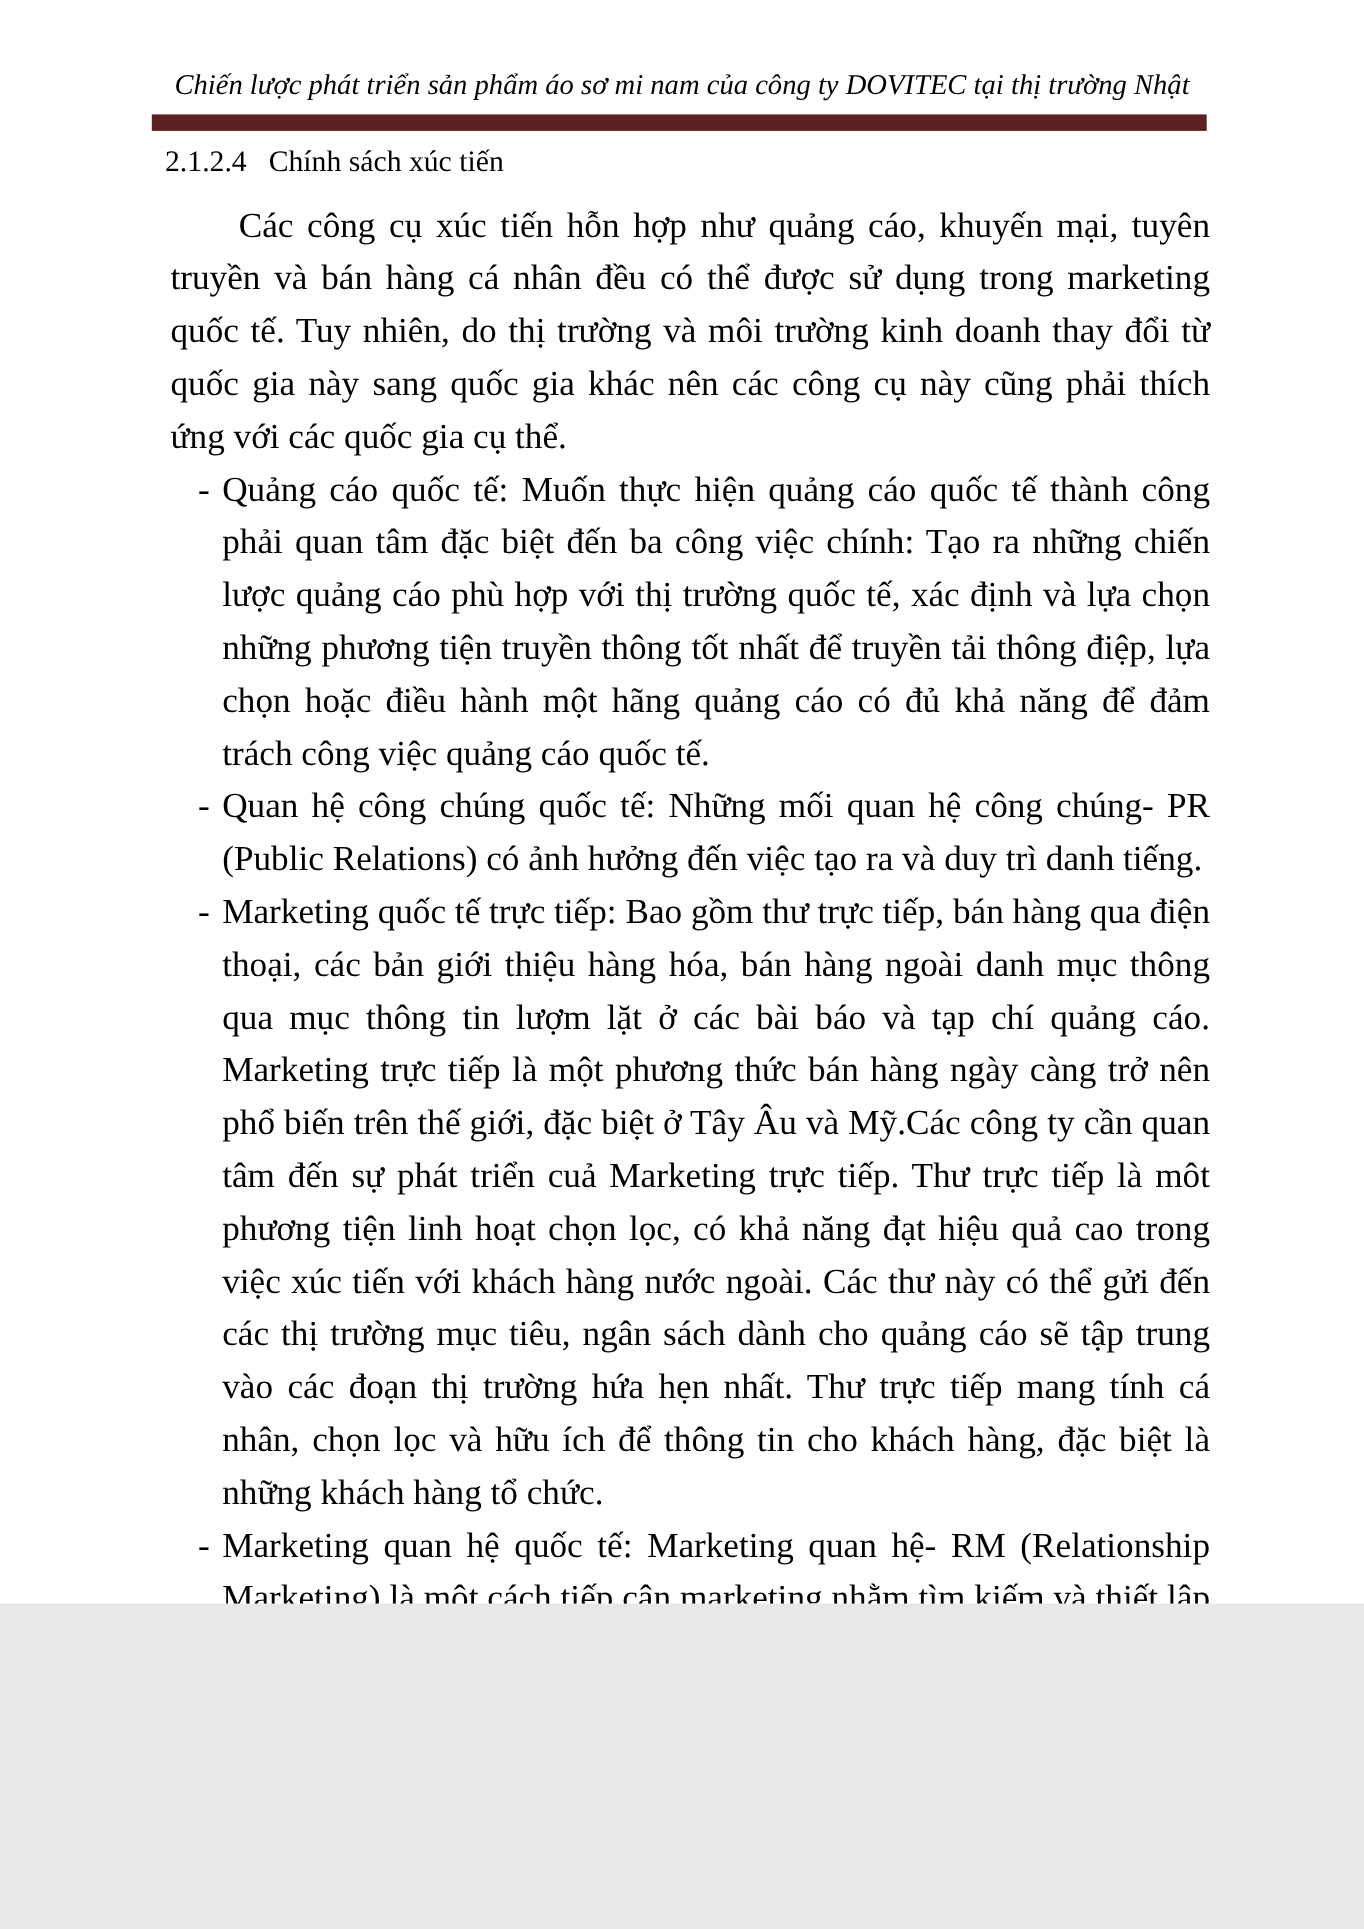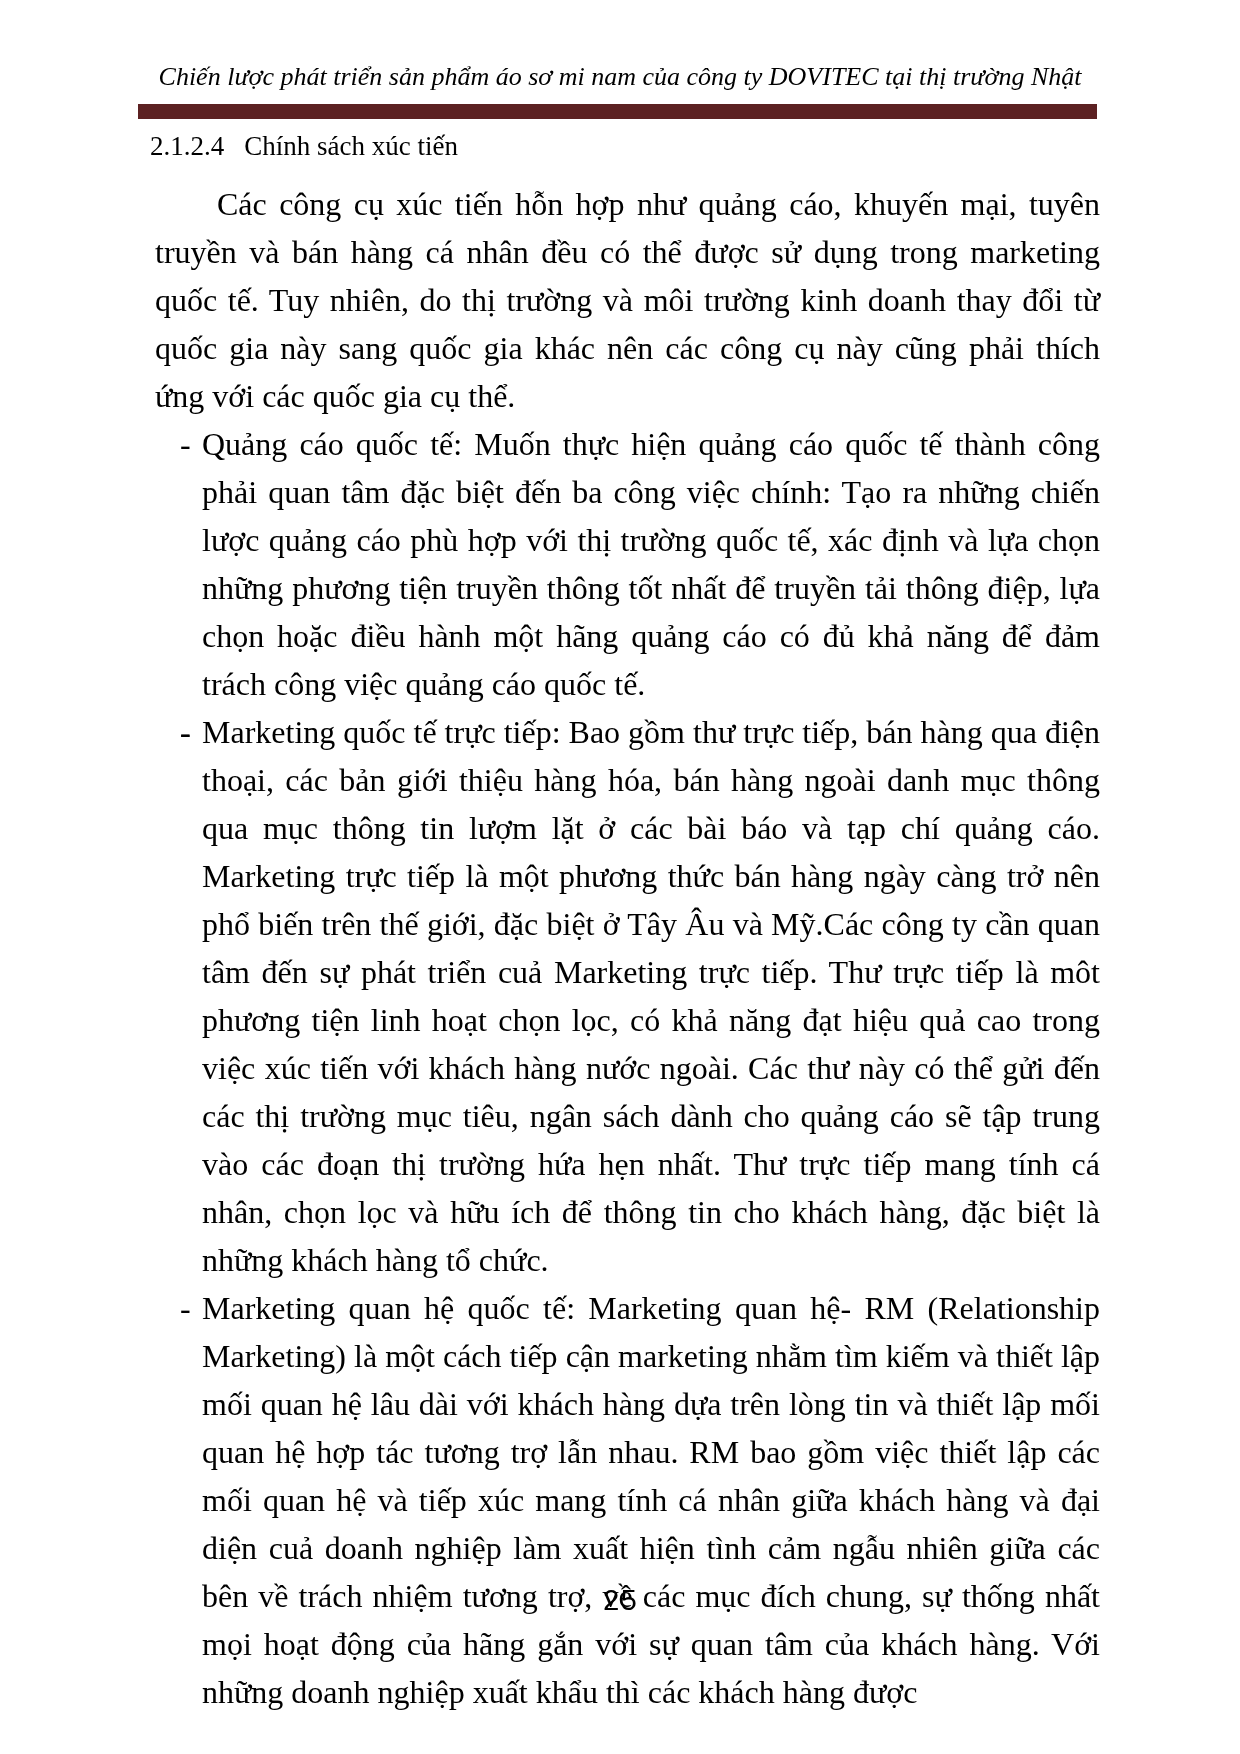--- a/index.html
+++ b/index.html
@@ -1,19 +1,19 @@
 <!DOCTYPE html>
 <html><head>
 <meta charset="utf-8">
 <style>
   html, body { margin: 0; padding: 0; background: #e8e8e8; }
   .page {
     position: relative;
     width: 1240px;
-    height: 1754px;
+    height: 1458px;
     margin: 0 auto;
     background: #ffffff;
     font-family: "Liberation Serif", serif;
     color: #000000;
     overflow: hidden;
   }
   .doc-header {
     position: absolute;
     top: 60px;
     left: 140px;
@@ -92,20 +92,21 @@
   <div class="body-text">
     <p class="intro">Các công cụ xúc tiến hỗn hợp như quảng cáo, khuyến mại, tuyên truyền và bán hàng cá nhân đều có thể được sử dụng trong marketing quốc tế. Tuy nhiên, do thị trường và môi trường kinh doanh thay đổi từ quốc gia này sang quốc gia khác nên các công cụ này cũng phải thích ứng với các quốc gia cụ thể.</p>
 
     <ul class="bullet-list">
       <li class="bullet-item">
         <span class="bullet-marker">-</span>
         <span>Quảng cáo quốc tế: Muốn thực hiện quảng cáo quốc tế thành công phải quan tâm đặc biệt đến ba công việc chính: Tạo ra những chiến lược quảng cáo phù hợp với thị trường quốc tế, xác định và lựa chọn những phương tiện truyền thông tốt nhất để truyền tải thông điệp, lựa chọn hoặc điều hành một hãng quảng cáo có đủ khả năng để đảm trách công việc quảng cáo quốc tế.</span>
       </li>
       <li class="bullet-item">
         <span class="bullet-marker">-</span>
+        <span>Quan hệ công chúng quốc tế: Những mối quan hệ công chúng- PR (Public Relations) có ảnh hưởng đến việc tạo ra và duy trì danh tiếng.</span>
       </li>
       <li class="bullet-item">
         <span class="bullet-marker">-</span>
         <span>Marketing quốc tế trực tiếp: Bao gồm thư trực tiếp, bán hàng qua điện thoại, các bản giới thiệu hàng hóa, bán hàng ngoài danh mục thông qua mục thông tin lượm lặt ở các bài báo và tạp chí quảng cáo. Marketing trực tiếp là một phương thức bán hàng ngày càng trở nên phổ biến trên thế giới, đặc biệt ở Tây Âu và Mỹ.Các công ty cần quan tâm đến sự phát triển cuả Marketing trực tiếp. Thư trực tiếp là môt phương tiện linh hoạt chọn lọc, có khả năng đạt hiệu quả cao trong việc xúc tiến với khách hàng nước ngoài. Các thư này có thể gửi đến các thị trường mục tiêu, ngân sách dành cho quảng cáo sẽ tập trung vào các đoạn thị trường hứa hẹn nhất. Thư trực tiếp mang tính cá nhân, chọn lọc và hữu ích để thông tin cho khách hàng, đặc biệt là những khách hàng tổ chức.</span>
       </li>
       <li class="bullet-item">
         <span class="bullet-marker">-</span>
         <span>Marketing quan hệ quốc tế: Marketing quan hệ- RM (Relationship Marketing) là một cách tiếp cận marketing nhằm tìm kiếm và thiết lập mối quan hệ lâu dài với khách hàng dựa trên lòng tin và thiết lập mối quan hệ hợp tác tương trợ lẫn nhau. RM bao gồm việc thiết lập các mối quan hệ và tiếp xúc mang tính cá nhân giữa khách hàng và đại diện cuả doanh nghiệp làm xuất hiện tình cảm ngẫu nhiên giữa các bên về trách nhiệm tương trợ, về các mục đích chung, sự thống nhất mọi hoạt động của hãng gắn với sự quan tâm của khách hàng. Với những doanh nghiệp xuất khẩu thì các khách hàng được</span>
       </li>
     </ul>

